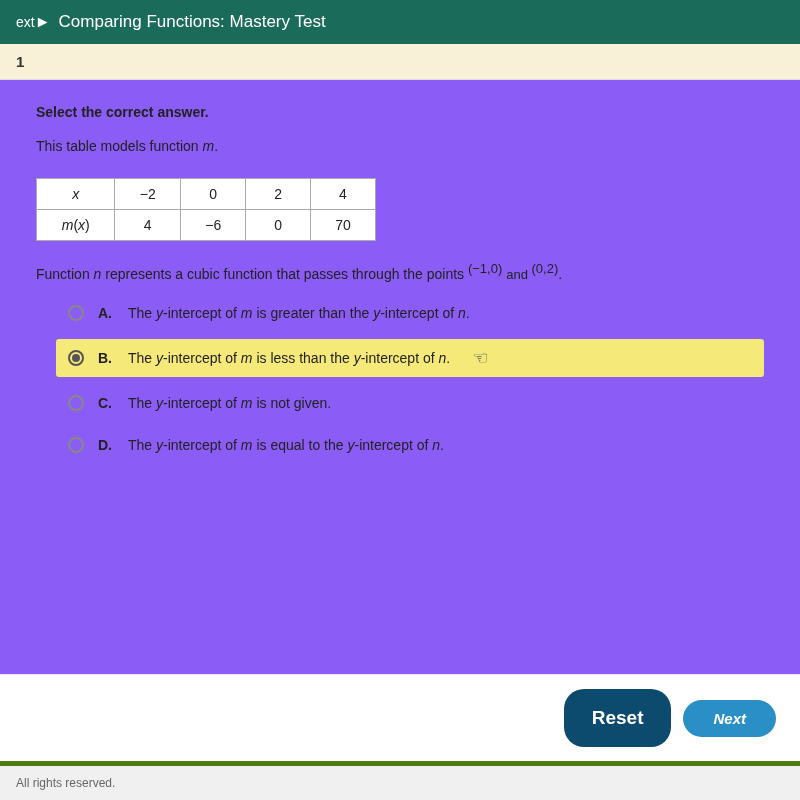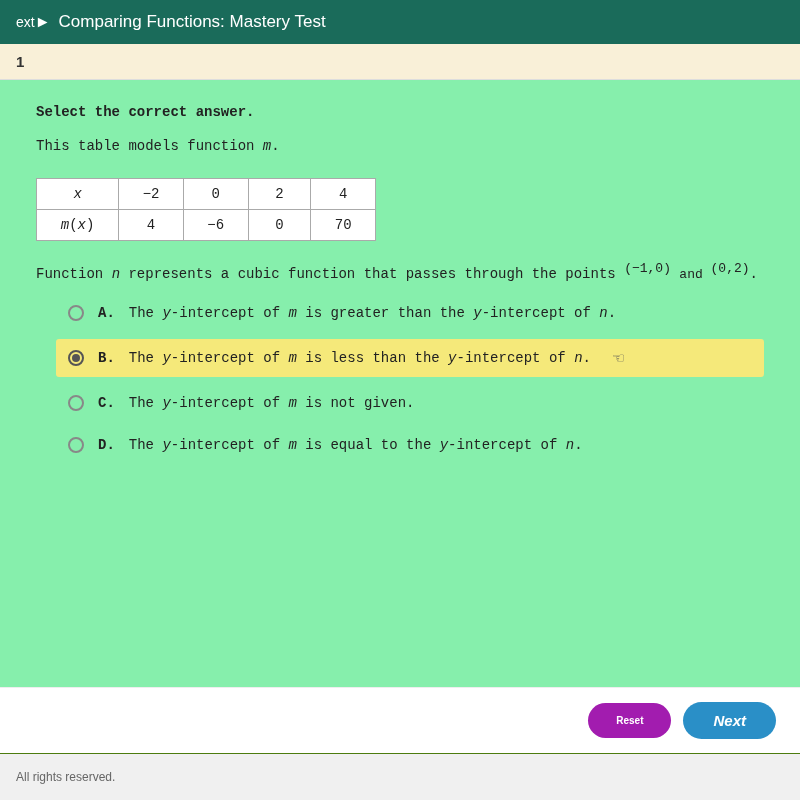--- a/index.html
+++ b/index.html
@@ -46,26 +46,25 @@
       font-size: 15px;
       font-weight: bold;
       color: #333;
       min-height: 36px;
       display: flex;
       align-items: center;
     }
 
     
     .content {
-      background: #86efac;
+      background: #8b5cf6;
       flex: 1;
       padding: 24px 36px 16px 36px;
       overflow-y: auto;
       position: relative;
-      font-family: Liberation Mono, monospace;
     }
 
     .instruction {
       font-size: 14px;
       font-weight: bold;
       color: #222;
       margin-bottom: 18px;
     }
 
     .table-intro {
@@ -177,49 +176,49 @@
       display: flex;
       justify-content: flex-end;
       align-items: center;
       padding: 14px 24px;
       background: white;
       border-top: 1px solid #eee;
       gap: 12px;
     }
 
     .btn-reset {
-      background: #a21caf;
+      background: #0c4a6e;
       color: white;
       border: none;
       border-radius: 20px;
-      padding: 12px 28px;
-      font-size: 10px;
+      padding: 18px 28px;
+      font-size: 19px;
       font-weight: bold;
       cursor: pointer;
     }
 
     .btn-next {
       background: #2a8fc7;
       color: white;
       border: none;
       border-radius: 20px;
       padding: 10px 30px;
       font-size: 15px;
       font-weight: bold;
       cursor: pointer;
       font-style: italic;
     }
 
     
     .footer {
       background: #f0f0f0;
-      padding: 16px 16px;
+      padding: 10px 16px;
       font-size: 12px;
       color: #666;
-      border-top: 1px solid #4d7c0f;
+      border-top: 5px solid #4d7c0f;
     }
 
     
     .cursor-hint {
       font-size: 18px;
       margin-left: 8px;
       color: #555;
     }
   </style>
 </head>

